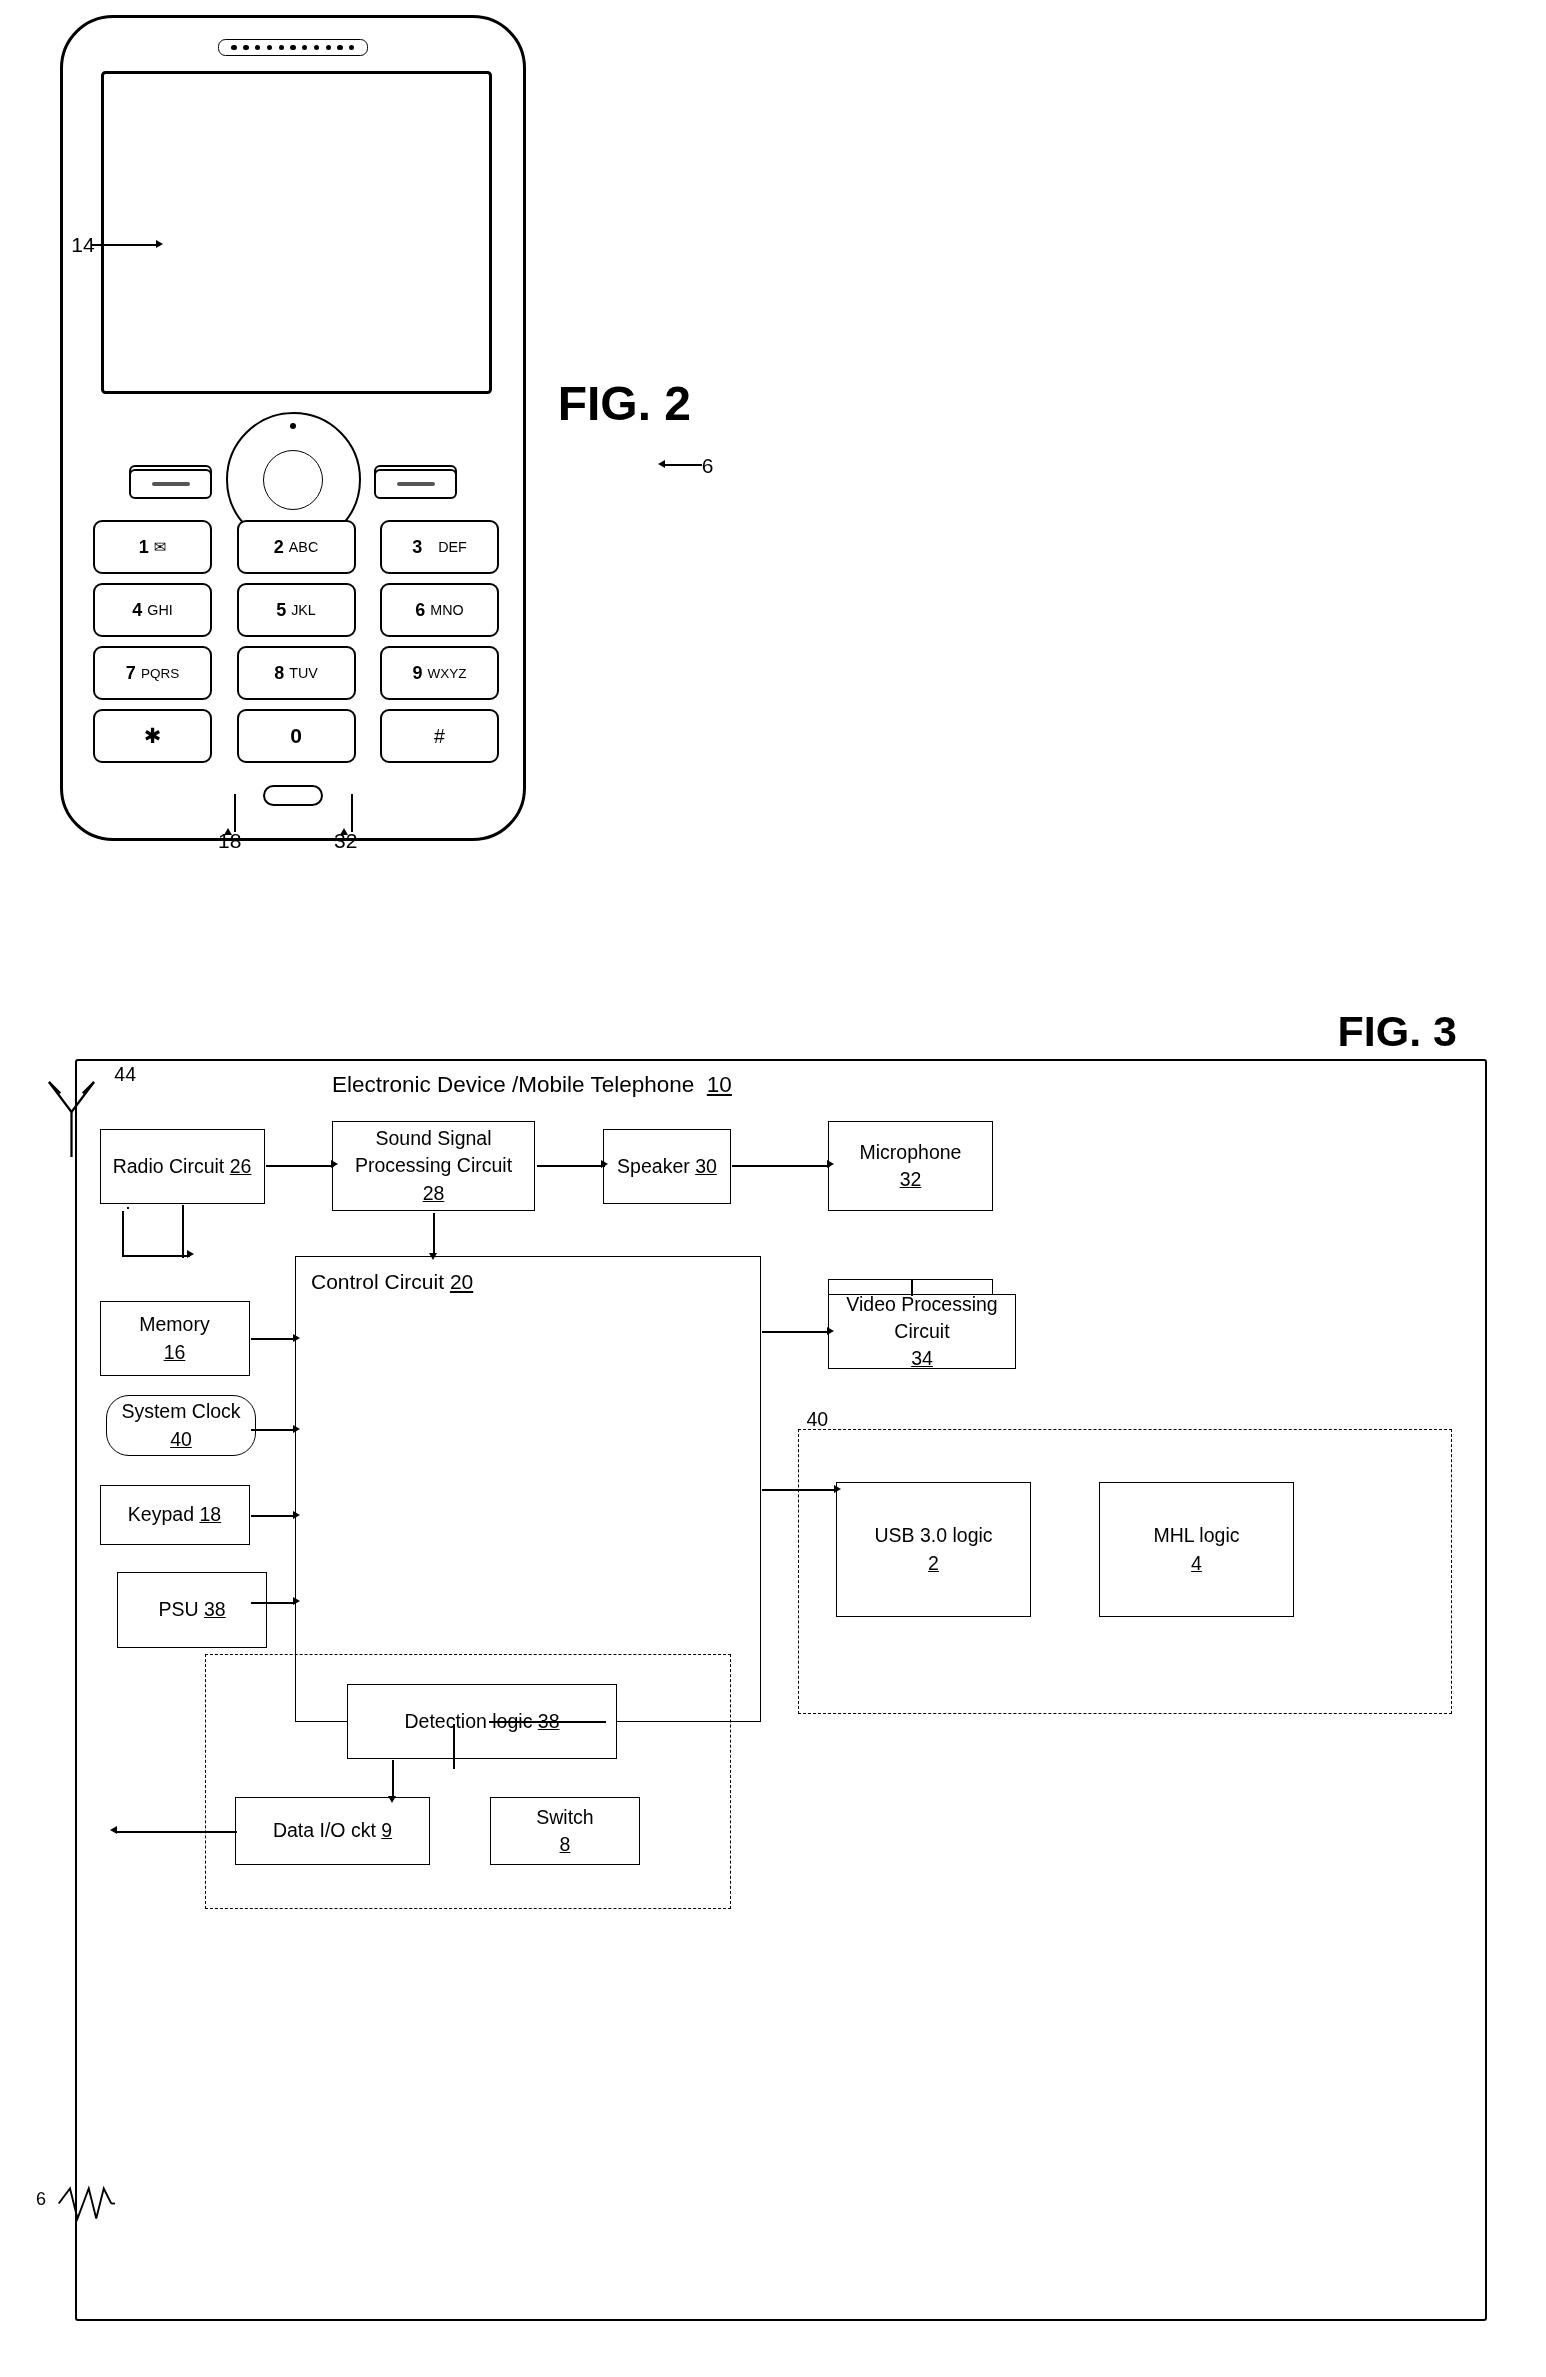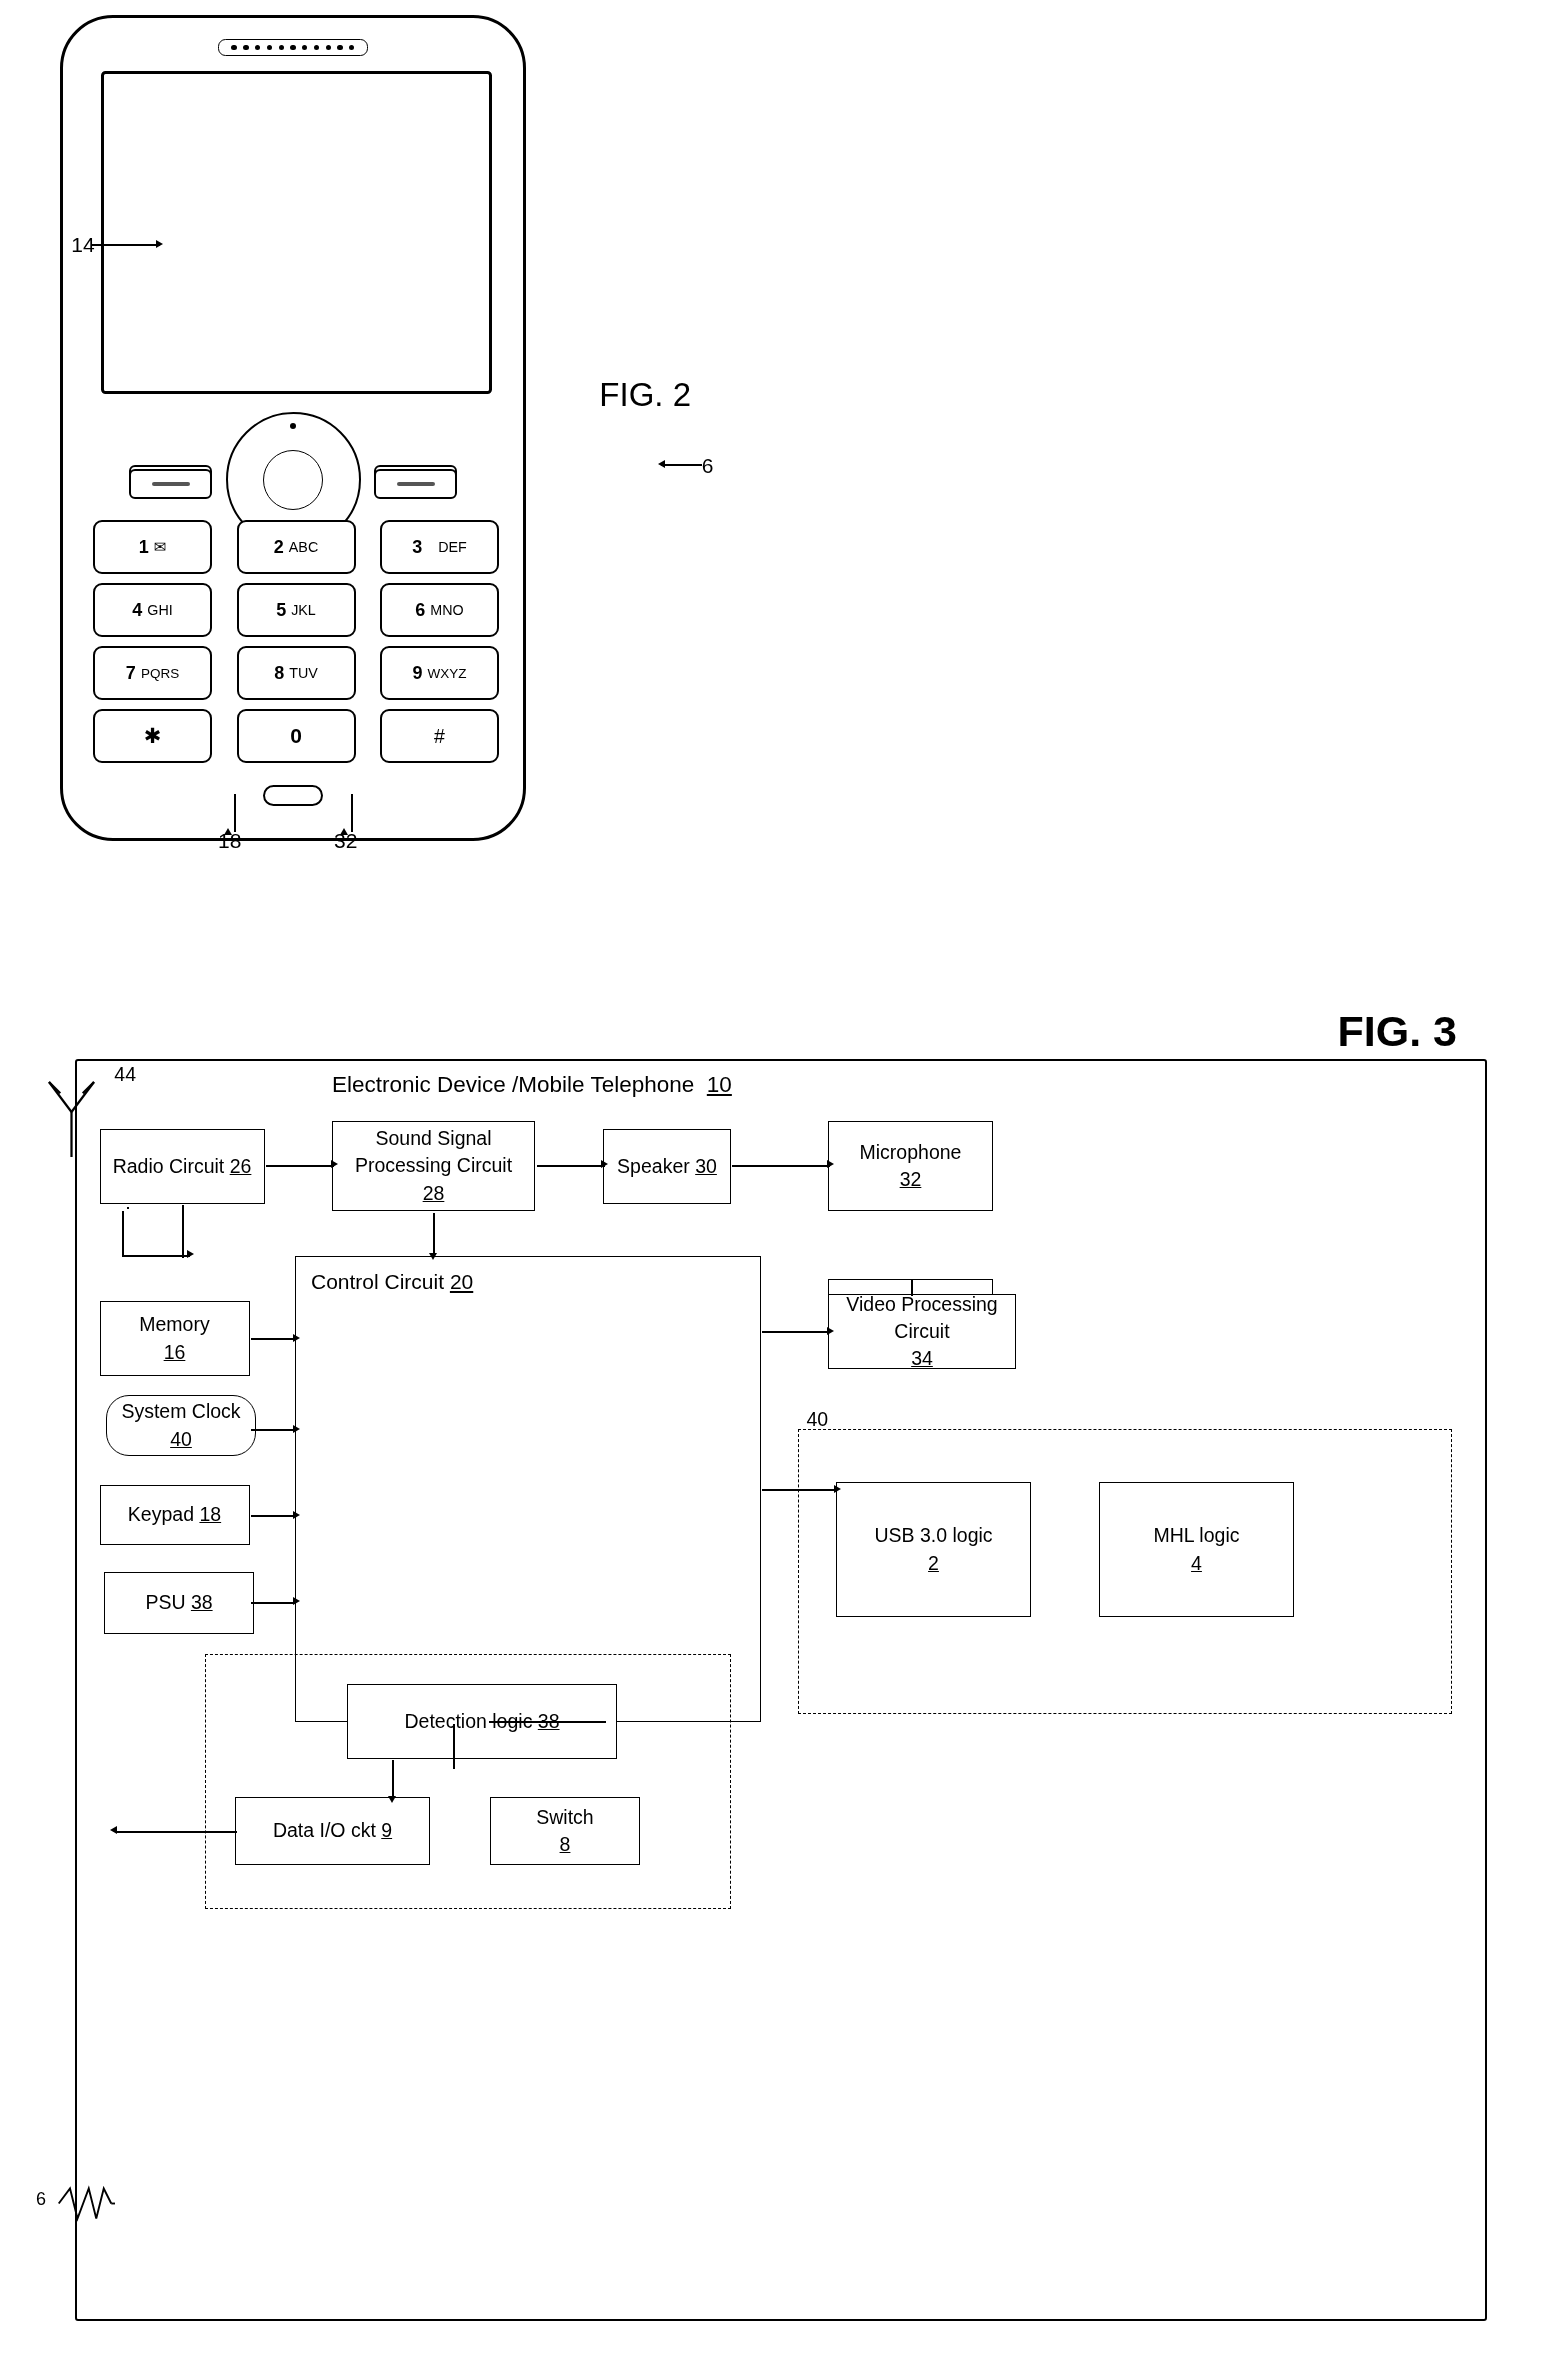--- a/index.html
+++ b/index.html
@@ -18,22 +18,22 @@
       top: 15px;
       left: 60px;
       width: 676px;
       height: 939px;
     }
 
     .fig2-label {
       position: absolute;
       top: 361px;
       right: 45px;
-      font-size: 33px;
-      font-weight: normal;
+      font-size: 48px;
+      font-weight: bold;
     }
 
     .phone-body {
       position: absolute;
       top: 0; left: 0;
       width: 466px;
       height: 826px;
       border: 3px solid #000;
       border-radius: 53px;
       background: #fff;
@@ -305,21 +305,21 @@
         <span style="text-decoration:underline;">40</span>
       </div>
     </div>
 
     <div class="block-box" style="top:424px; left:22.5px; width:150px; height:60px;">
       <div>
         <span>Keypad</span>&nbsp;<span style="text-decoration:underline;">18</span>
       </div>
     </div>
 
-    <div class="block-box" style="top:511px; left:27px; width:150px; height:62px;">
+    <div class="block-box" style="top:511px; left:40px; width:150px; height:76px;">
       <div>
         <span>PSU</span>&nbsp;<span style="text-decoration:underline;">38</span>
       </div>
     </div>
 
     <div style="position:absolute; top:368px; left:721px; width:654px; height:285px; border:1.9px dashed #000;">
 
       <div style="position:absolute; top:-22.5px; left:7.5px; font-size:19.5px;">40</div>
     </div>
 

